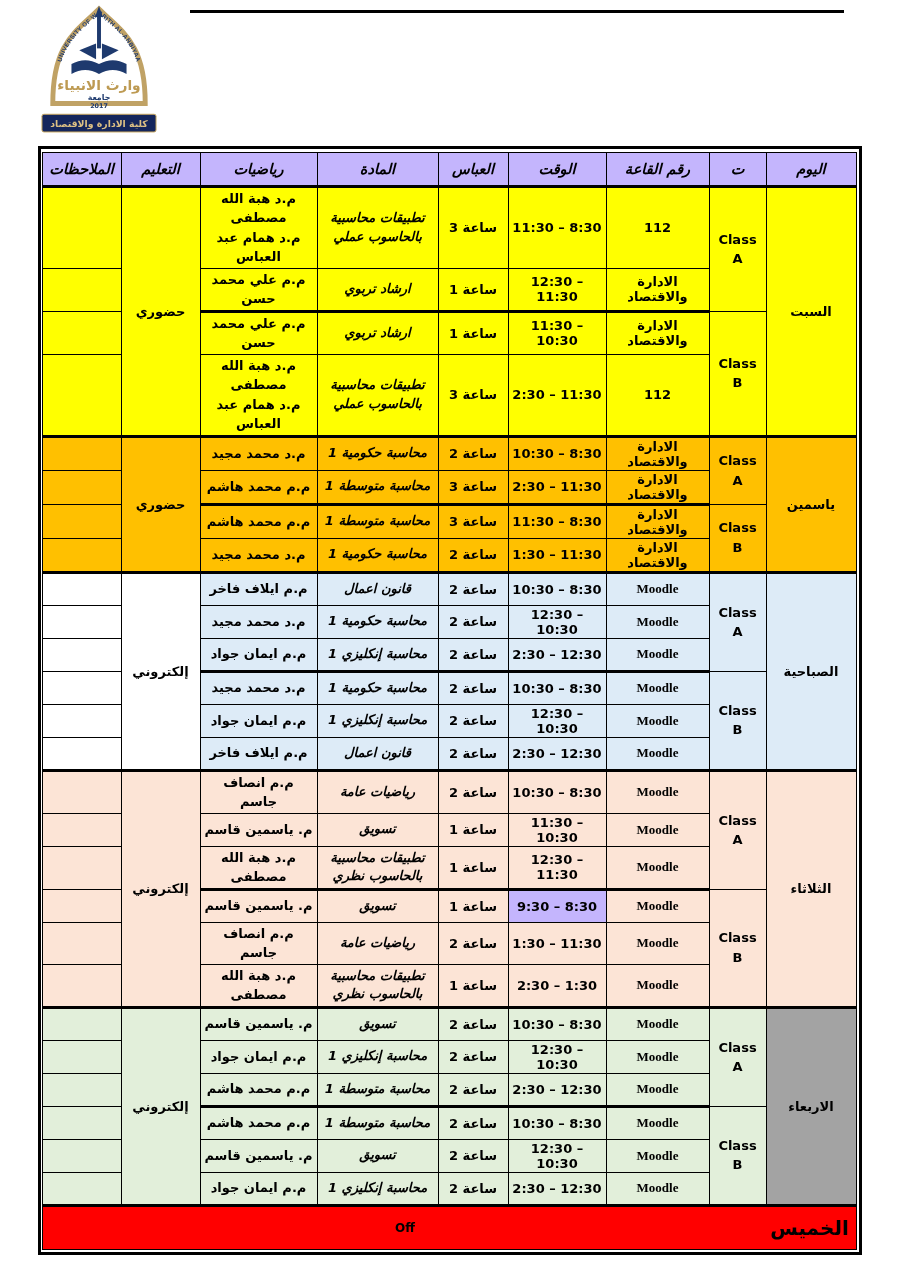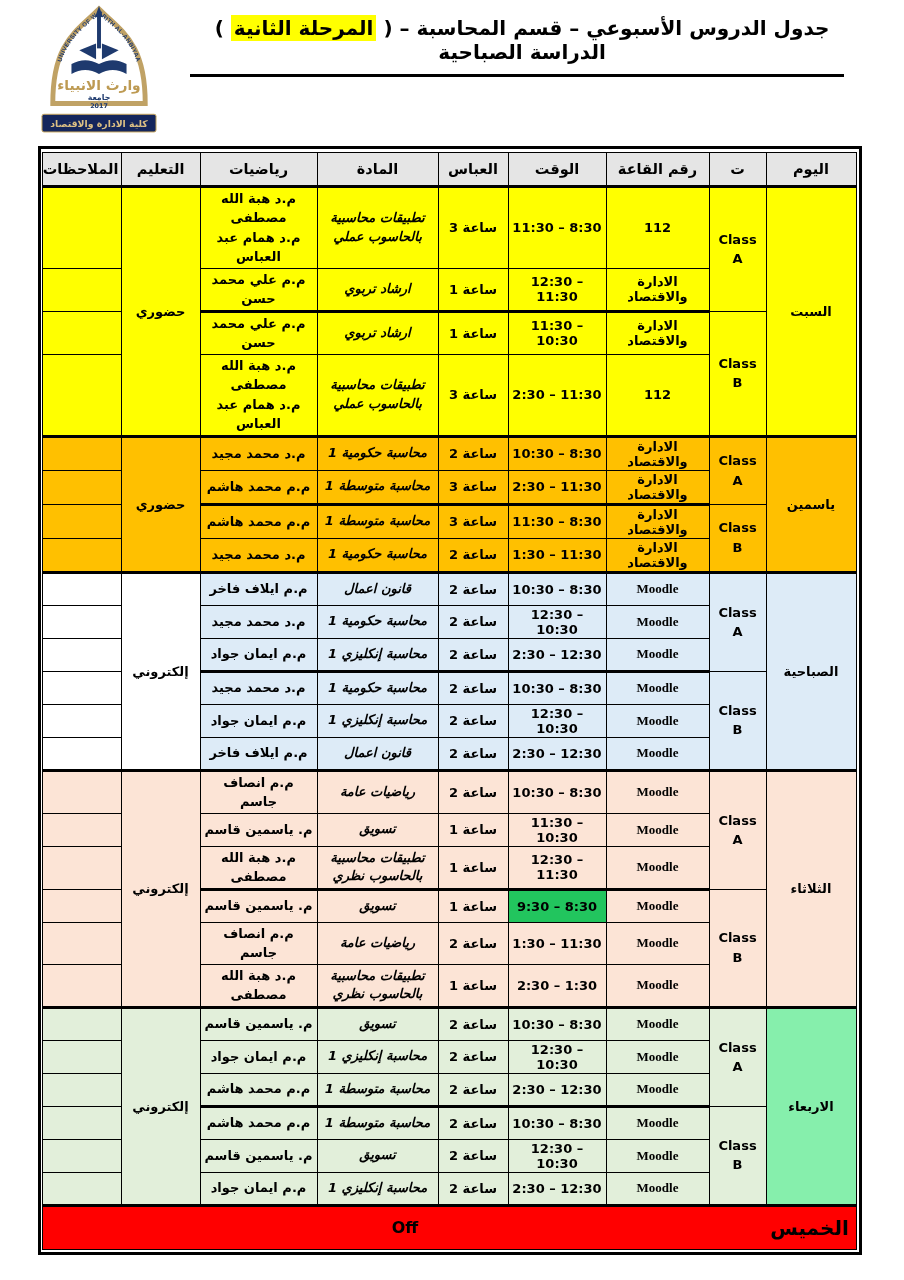--- a/index.html
+++ b/index.html
@@ -12,39 +12,39 @@
   .t1{font-size:20px;font-weight:bold;margin-top:16px;}
   .hl{padding:1px 3px;}
   .t2{font-size:19px;font-weight:bold;margin-top:32px;}
   .t-rule{height:3px;background:#000;margin:10px 22px 0 12px;}
   
   .content{padding:0 42px 0 38px;}
   .frame{border:3px solid #000;padding:2.5px;background:#fff;}
   table.sched{width:100%;border-collapse:collapse;direction:rtl;table-layout:fixed;}
   .sched th,.sched td{border:1.6px solid #000;text-align:center;vertical-align:middle;
                       padding:1px 2px;overflow:hidden;}
-  .sched th{height:30px;font-size:14.5px;font-weight:bold;background:#e5e5e5;}
+  .sched th{height:30px;font-size:14.5px;font-weight:bold;background:#c4b5fd;font-style:italic;}
   .sched td{height:29px;font-size:13px;font-weight:bold;}
   thead.head-row{border-bottom:3px solid #000;}
   tbody.day-section{border-top:3px solid #000;}
   td.thick-top{border-top:3.5px solid #000;}
   .day-name{font-size:21px;}
   .class-cell{font-size:15px;line-height:1.5;}
   .subject{font-size:13px;white-space:pre-line;line-height:1.4;font-style:italic;}
   .teacher{font-size:12.5px;white-space:pre-line;line-height:1.5;}
   .hours-c,.time-c{direction:ltr;font-size:13px;}
   .room{font-size:14.5px;}
   .room-long{font-size:11.5px;}
   .room-serif{font-family:"Liberation Serif","DejaVu Serif",serif;font-size:15px;}
   .mode-cell{font-size:21px;}
   tbody.off-tbody{border-top:3px solid #000;}
   .off-cell{padding:0;}
   .off-inner{display:flex;align-items:center;height:40px;direction:rtl;}
   .off-day{width:88px;font-size:20px;font-weight:bold;text-align:center;flex:0 0 88px;}
-  .off-label{flex:1;text-align:center;font-size:16px;font-weight:bold;}
+  .off-label{flex:1;text-align:center;font-size:12px;font-weight:bold;}
 </style>
 </head>
 <body>
 
 <div class="page">
 
   <div class="header">
 
     <svg class="logo" viewBox="0 0 120 138" xmlns="http://www.w3.org/2000/svg">
       <defs>
@@ -60,21 +60,20 @@
         <textPath href="#arcTextPath" startOffset="50%" text-anchor="middle">UNIVERSITY OF WARITH AL-ANBIYAA</textPath>
       </text>
       <text x="60" y="88" text-anchor="middle" font-size="14" font-weight="bold" fill="#bd9a52">وارث الانبياء</text>
       <text x="60" y="98" text-anchor="middle" font-size="8" font-weight="bold" fill="#1e3a6e">جامعة</text>
       <text x="60" y="107" text-anchor="middle" font-size="6.5" font-weight="bold" fill="#1e3a6e">2017</text>
       <rect x="2" y="113" width="116" height="18" rx="2" fill="#15265c" stroke="#caa85f" stroke-width="1"></rect>
       <text x="60" y="126" text-anchor="middle" font-size="9.5" font-weight="bold" fill="#dec184">كلية الادارة والاقتصاد</text>
     </svg>
 
     <div class="titles">
-      <div class="t1"><span>جدول الدروس الأسبوعي – قسم المحاسبة –  ( </span><span class="hl" id="hl-span" style="background: rgb(255, 255, 0);">المرحلة الثانية</span><span> ) الدراسة الصباحية</span></div>
       <div class="t-rule"></div>
     </div>
   </div>
 
   <div class="content">
     <div class="frame">
       <table class="sched" id="sched">
           <colgroup>
             <col style="width: 90px;">
             <col style="width: 57px;">
@@ -258,21 +257,21 @@
               <td class="time-c" dir="ltr" style="background: rgb(252, 228, 214);">12:30 – 11:30</td>
               <td class="hours-c" dir="ltr" style="background: rgb(252, 228, 214);">1 ساعة</td>
               <td class="subject" style="background: rgb(252, 228, 214);">تطبيقات محاسبية
 بالحاسوب نظري</td>
               <td class="teacher" style="background: rgb(252, 228, 214);">م.د هبة الله مصطفى</td>
               <td class="notes" style="background: rgb(252, 228, 214);">&nbsp;</td>
             </tr>
             <tr>
               <td class="class-cell" rowspan="3" style="background: rgb(252, 228, 214);">Class B</td>
               <td class="room room-serif thick-top" style="background: rgb(252, 228, 214);">Moodle</td>
-              <td class="time-c thick-top" dir="ltr" style="background: #22c55e;">9:30 – 8:30</td>
+              <td class="time-c thick-top" dir="ltr" style="background: #c4b5fd;">9:30 – 8:30</td>
               <td class="hours-c thick-top" dir="ltr" style="background: rgb(252, 228, 214);">1 ساعة</td>
               <td class="subject thick-top" style="background: rgb(252, 228, 214);">تسويق</td>
               <td class="teacher thick-top" style="background: rgb(252, 228, 214);">م. ياسمين قاسم</td>
               <td class="notes" style="background: rgb(252, 228, 214);">&nbsp;</td>
             </tr>
             <tr>
               <td class="room room-serif" style="background: rgb(252, 228, 214);">Moodle</td>
               <td class="time-c" dir="ltr" style="background: rgb(252, 228, 214);">1:30 – 11:30</td>
               <td class="hours-c" dir="ltr" style="background: rgb(252, 228, 214);">2 ساعة</td>
               <td class="subject" style="background: rgb(252, 228, 214);">رياضيات عامة</td>
@@ -284,21 +283,21 @@
               <td class="time-c" dir="ltr" style="background: rgb(252, 228, 214);">2:30 – 1:30</td>
               <td class="hours-c" dir="ltr" style="background: rgb(252, 228, 214);">1 ساعة</td>
               <td class="subject" style="background: rgb(252, 228, 214);">تطبيقات محاسبية
 بالحاسوب نظري</td>
               <td class="teacher" style="background: rgb(252, 228, 214);">م.د هبة الله مصطفى</td>
               <td class="notes" style="background: rgb(252, 228, 214);">&nbsp;</td>
             </tr>
           </tbody>
           <tbody class="day-section">
             <tr>
-              <td class="day-name" rowspan="6" style="background: #86efac;">الاربعاء</td>
+              <td class="day-name" rowspan="6" style="background: #a3a3a3;">الاربعاء</td>
               <td class="class-cell" rowspan="3" style="background: rgb(226, 239, 218);">Class A</td>
               <td class="room room-serif" style="background: rgb(226, 239, 218);">Moodle</td>
               <td class="time-c" dir="ltr" style="background: rgb(226, 239, 218);">10:30 – 8:30</td>
               <td class="hours-c" dir="ltr" style="background: rgb(226, 239, 218);">2 ساعة</td>
               <td class="subject" style="background: rgb(226, 239, 218);">تسويق</td>
               <td class="teacher" style="background: rgb(226, 239, 218);">م. ياسمين قاسم</td>
               <td class="mode-cell" rowspan="6" style="background: rgb(226, 239, 218);">إلكتروني</td>
               <td class="notes" style="background: rgb(226, 239, 218);">&nbsp;</td>
             </tr>
             <tr>

